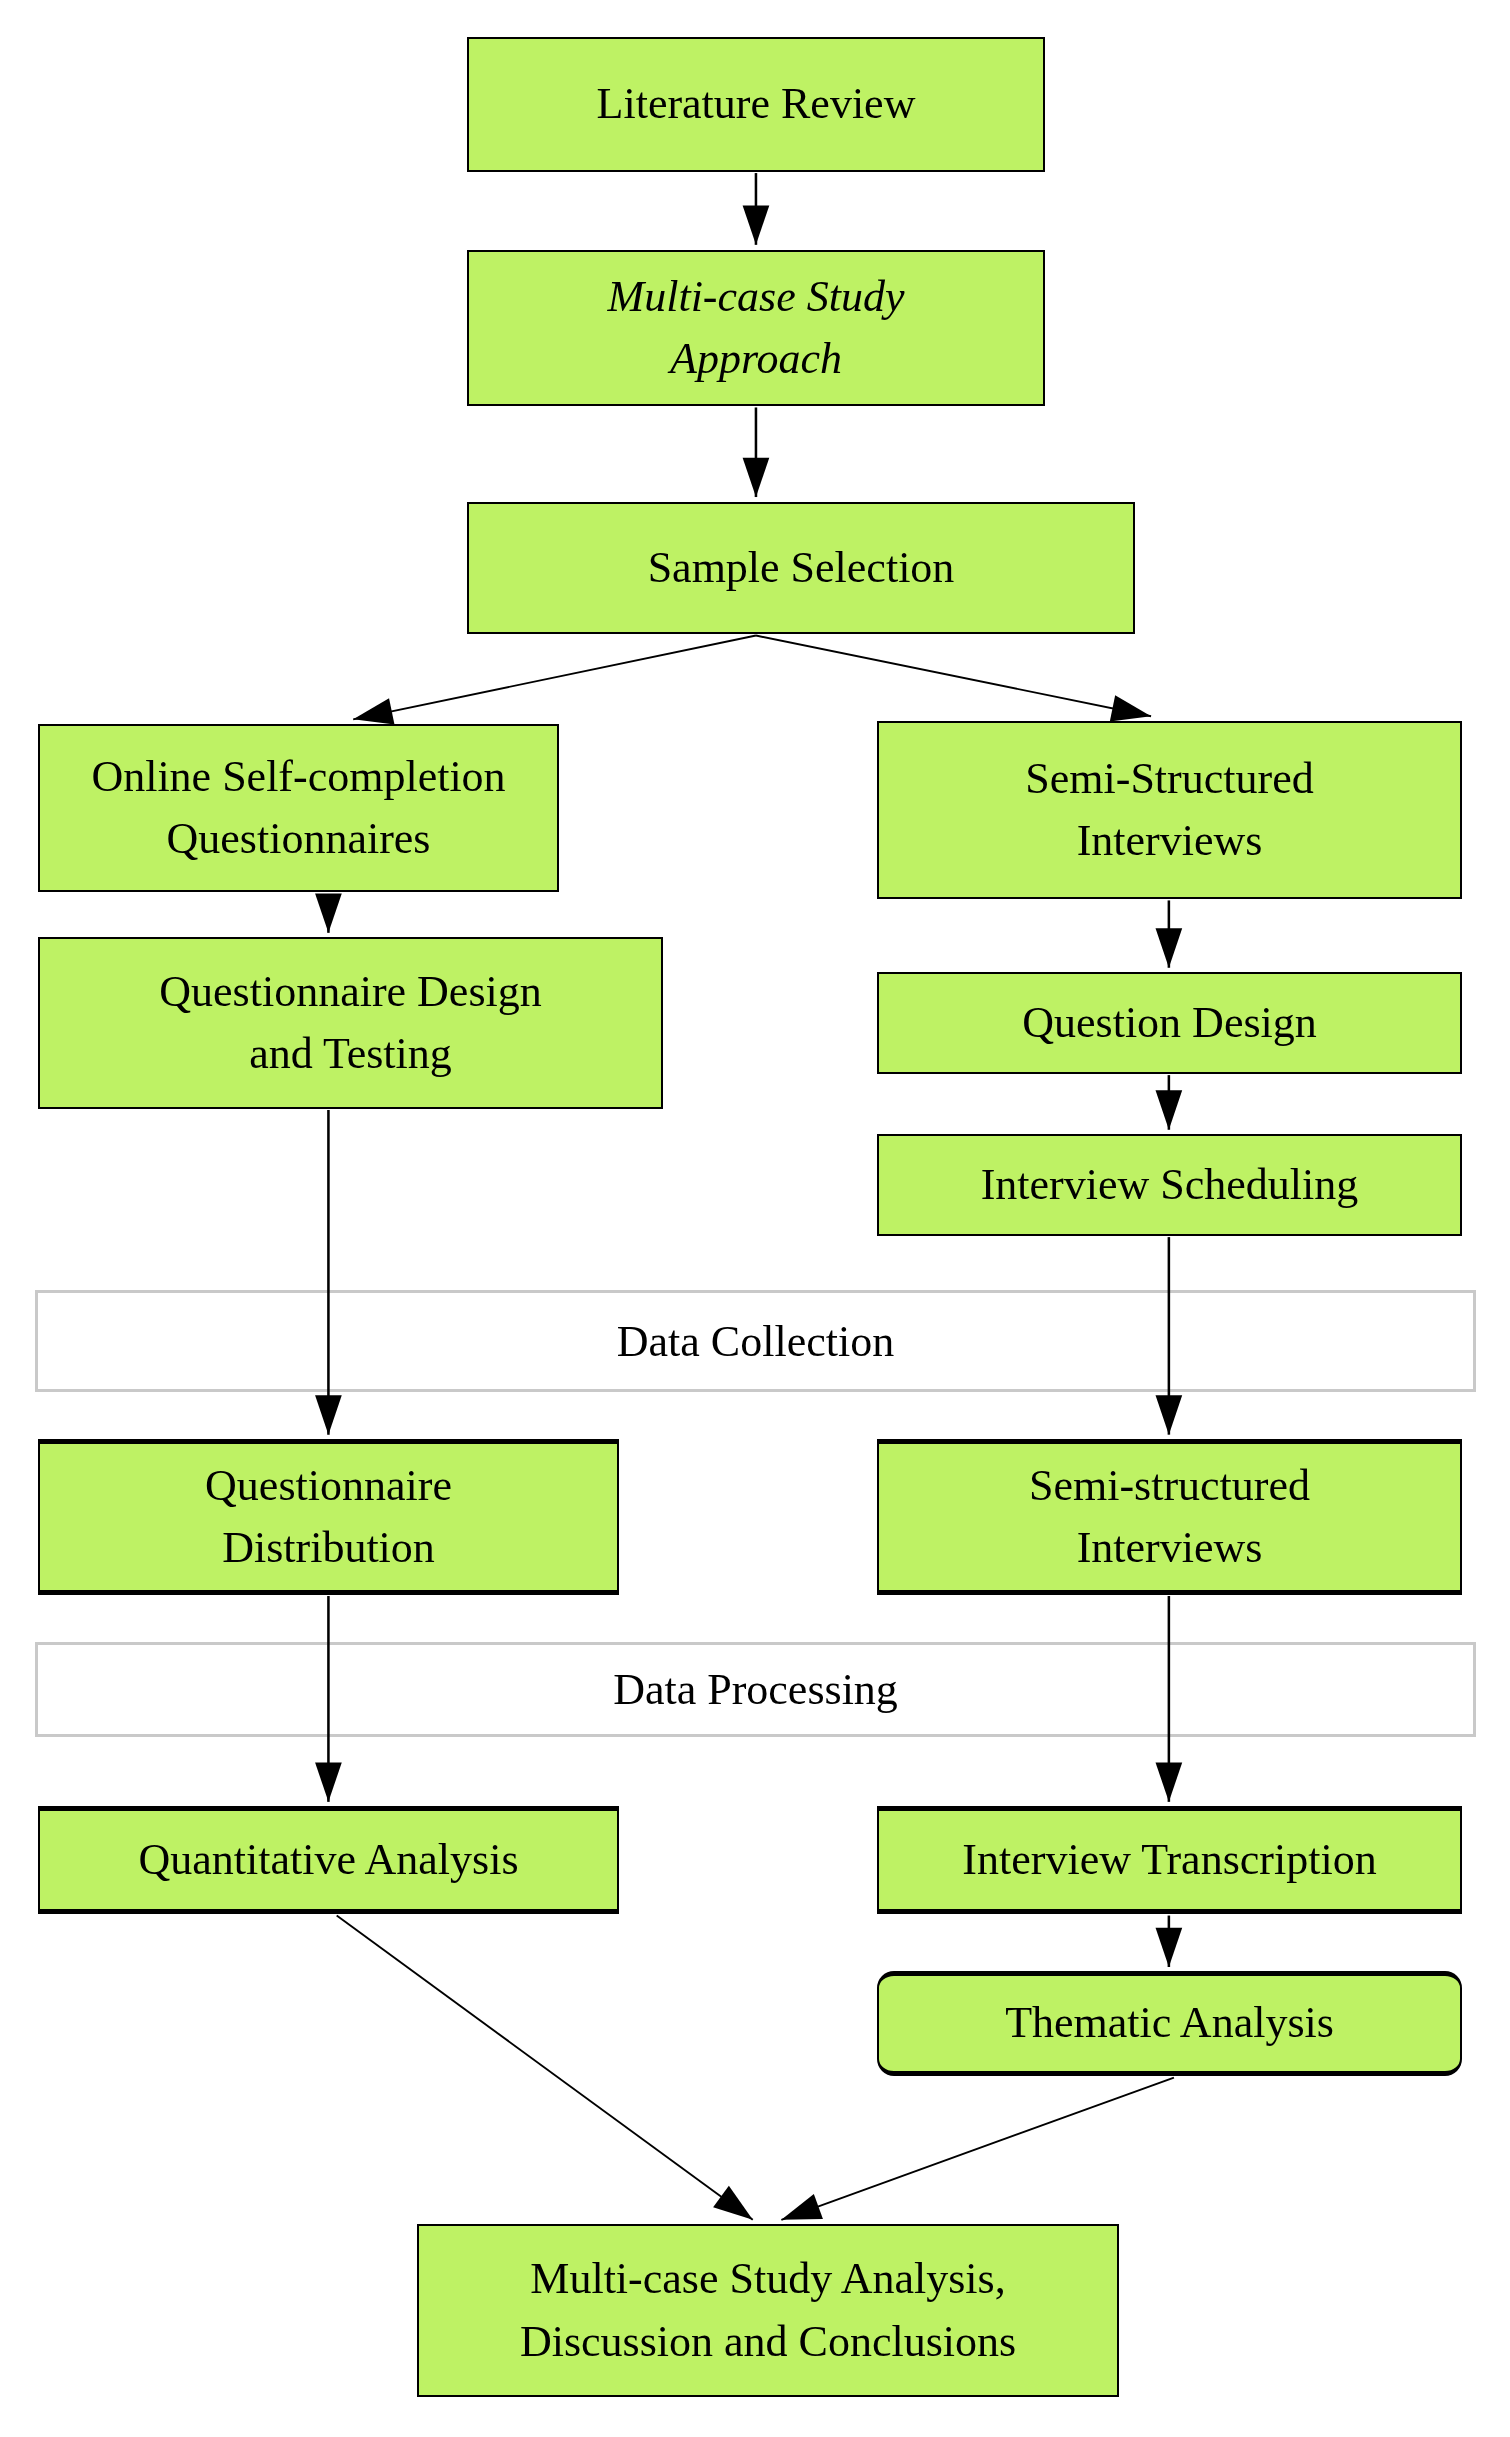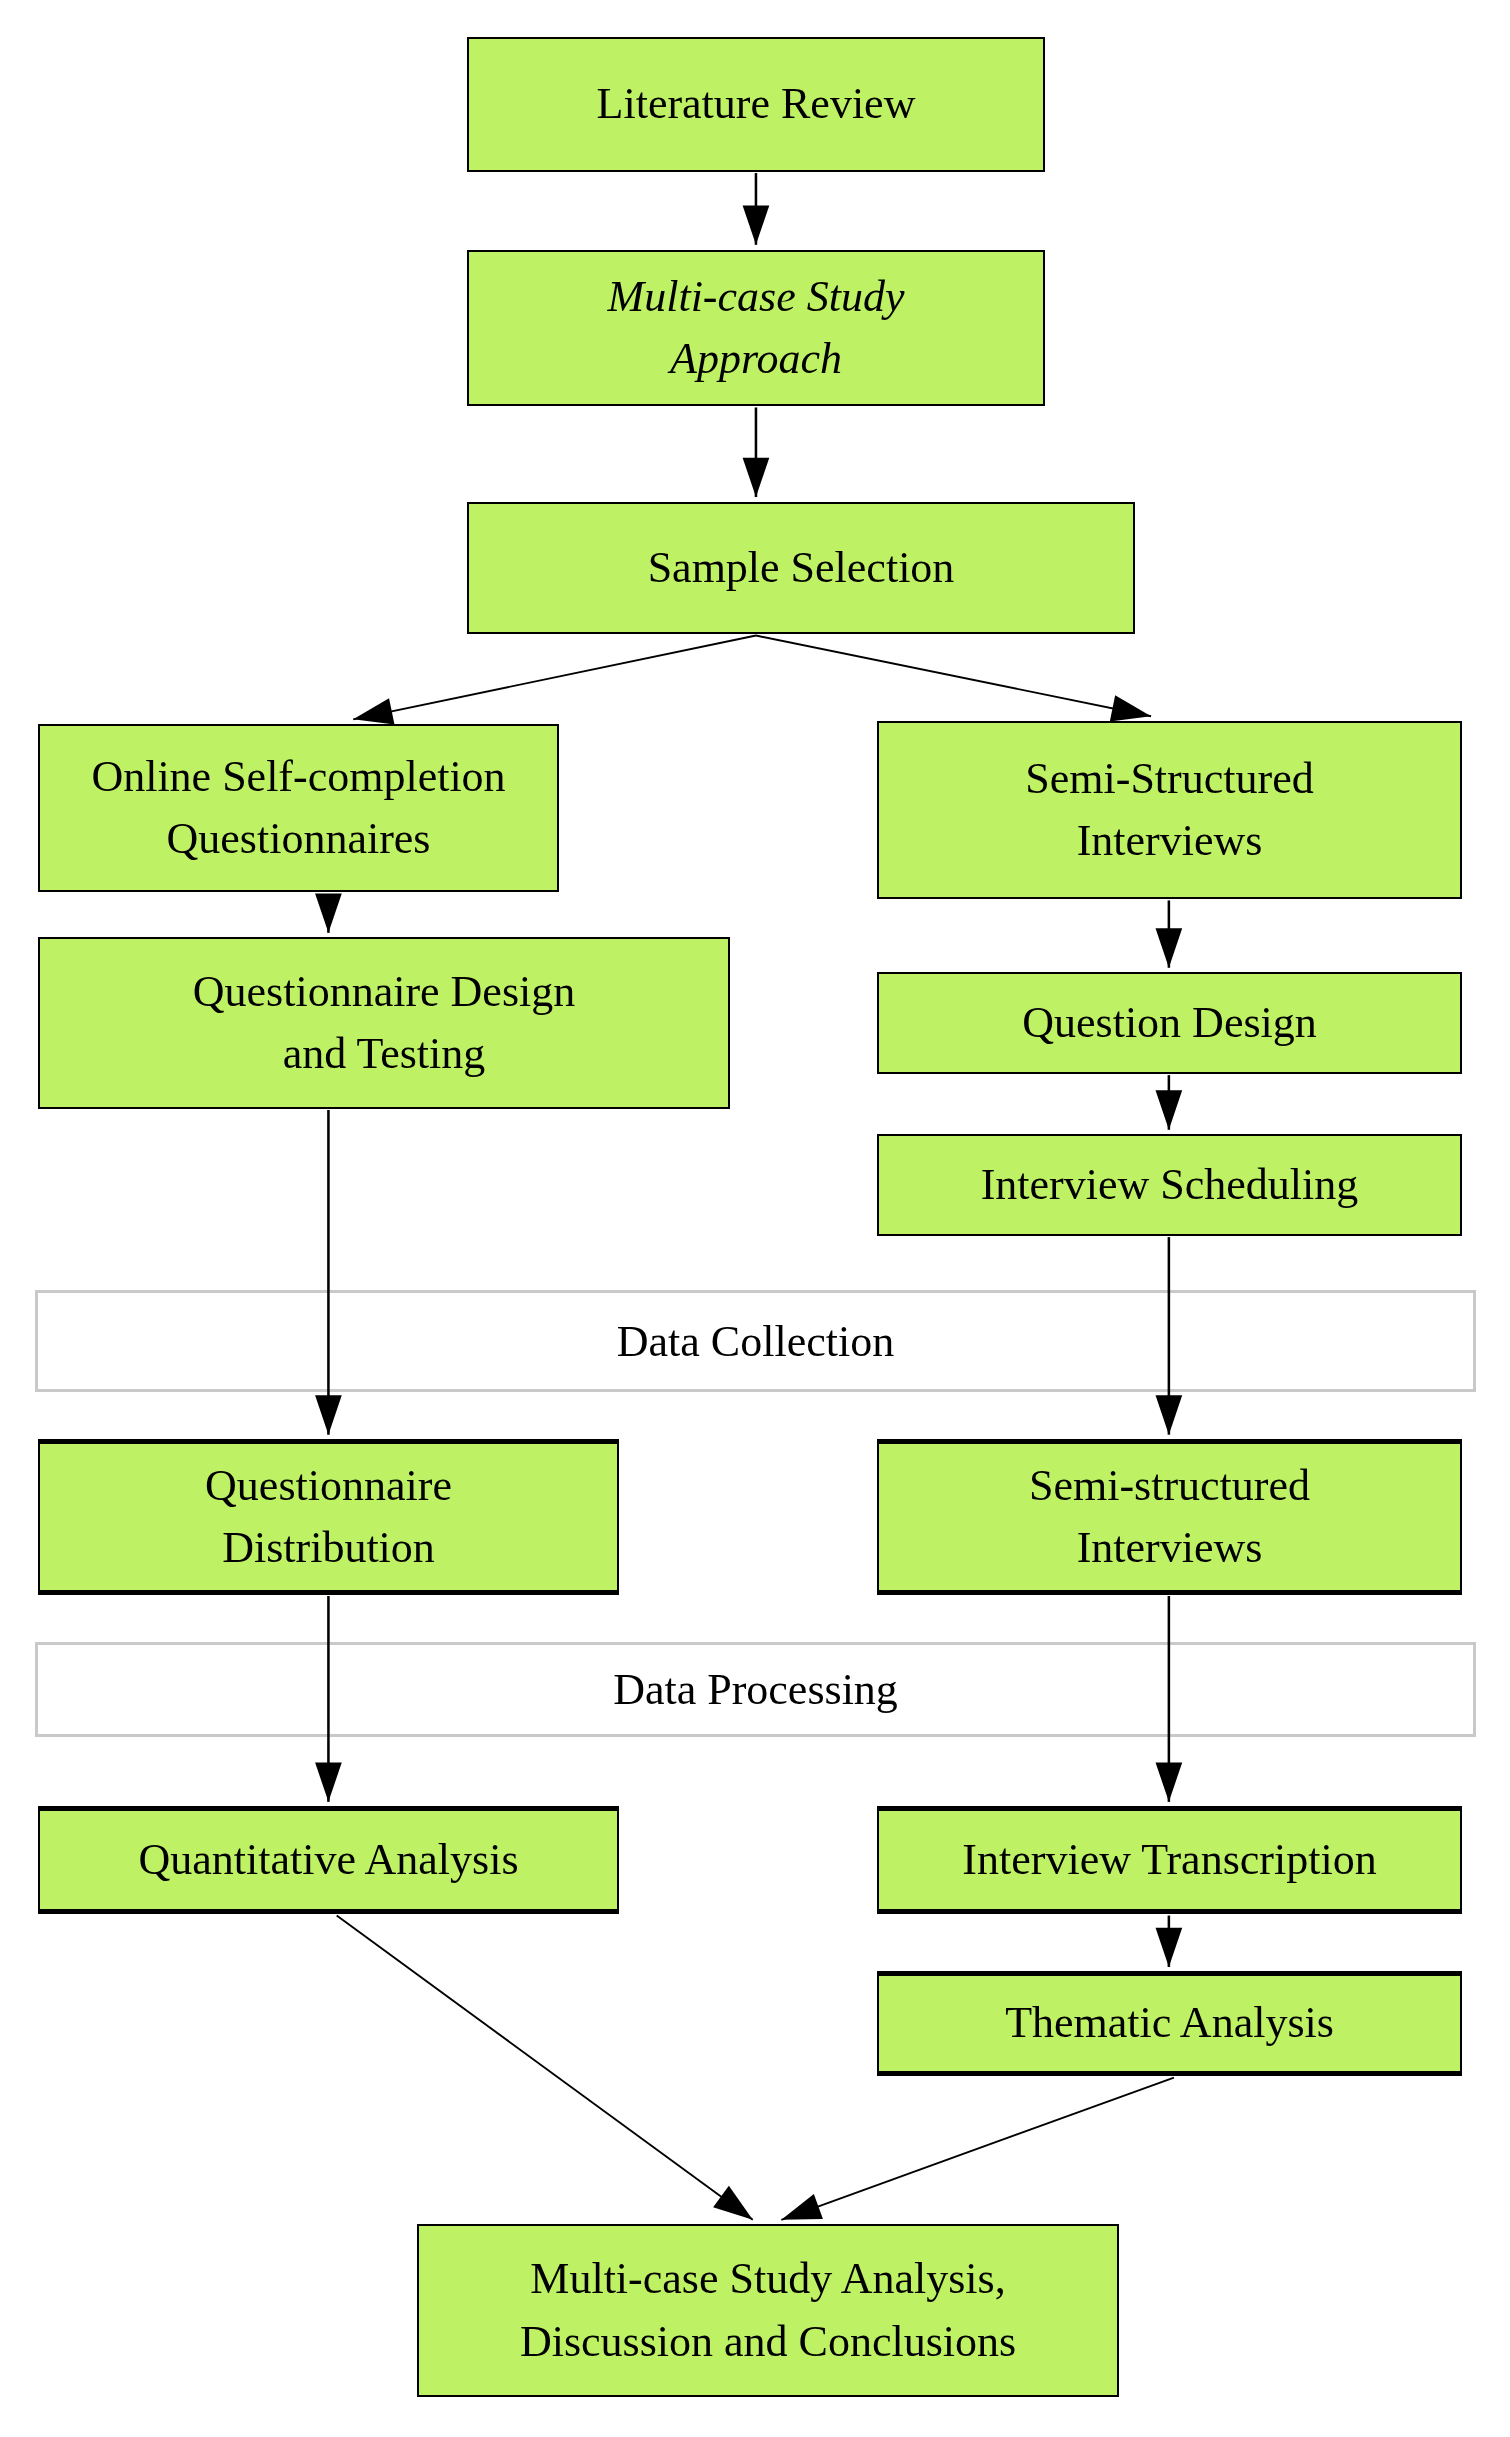--- a/index.html
+++ b/index.html
@@ -48,30 +48,30 @@
   .arrow-layer line{stroke:#000000;}
   .vln{stroke-width:4;}
   .dln{stroke-width:3;}
 
   
   .n-lit  {left:467px;  top:37px;   width:578px; height:135px;}
   .n-mca  {left:467px;  top:250px;  width:578px; height:156px;font-style:italic;}
   .n-samp {left:467px;  top:502px;  width:668px; height:132px;}
   .n-onq  {left:38px;   top:724px; width:521px; height:168px;}
   .n-ssi1 {left:877px; top:721px; width:585px; height:178px;}
-  .n-qdt  {left:38px;   top:937px; width:692px; height:172px;}
+  .n-qdt  {left:38px;   top:937px; width:625px; height:172px;}
   .n-qdes {left:877px; top:972px; width:585px; height:102px;}
   .n-isch {left:877px; top:1134px; width:585px; height:102px;}
   .band-dc{left:35px;   top:1290px; width:1441px;height:102px;}
   .n-qdist{left:38px;   top:1439px; width:581px; height:156px;}
   .n-ssi2 {left:877px; top:1439px; width:585px; height:156px;}
   .band-dp{left:35px;   top:1642px; width:1441px;height:95px;}
   .n-quant{left:38px;   top:1806px; width:581px; height:108px;}
   .n-itr  {left:877px; top:1806px; width:585px; height:108px;}
-  .n-them {left:877px; top:1971px; width:585px; height:105px;}
+  .n-them {left:877px; top:1971px; width:585px; height:105px;border-radius:17px;}
   .n-fin  {left:417px;  top:2224px; width:702px;height:173px;}
 </style>
 </head>
 <body>
 
 <div class="canvas">
 
   <div class="band band-dc">
     <span>Data Collection</span>
   </div>

